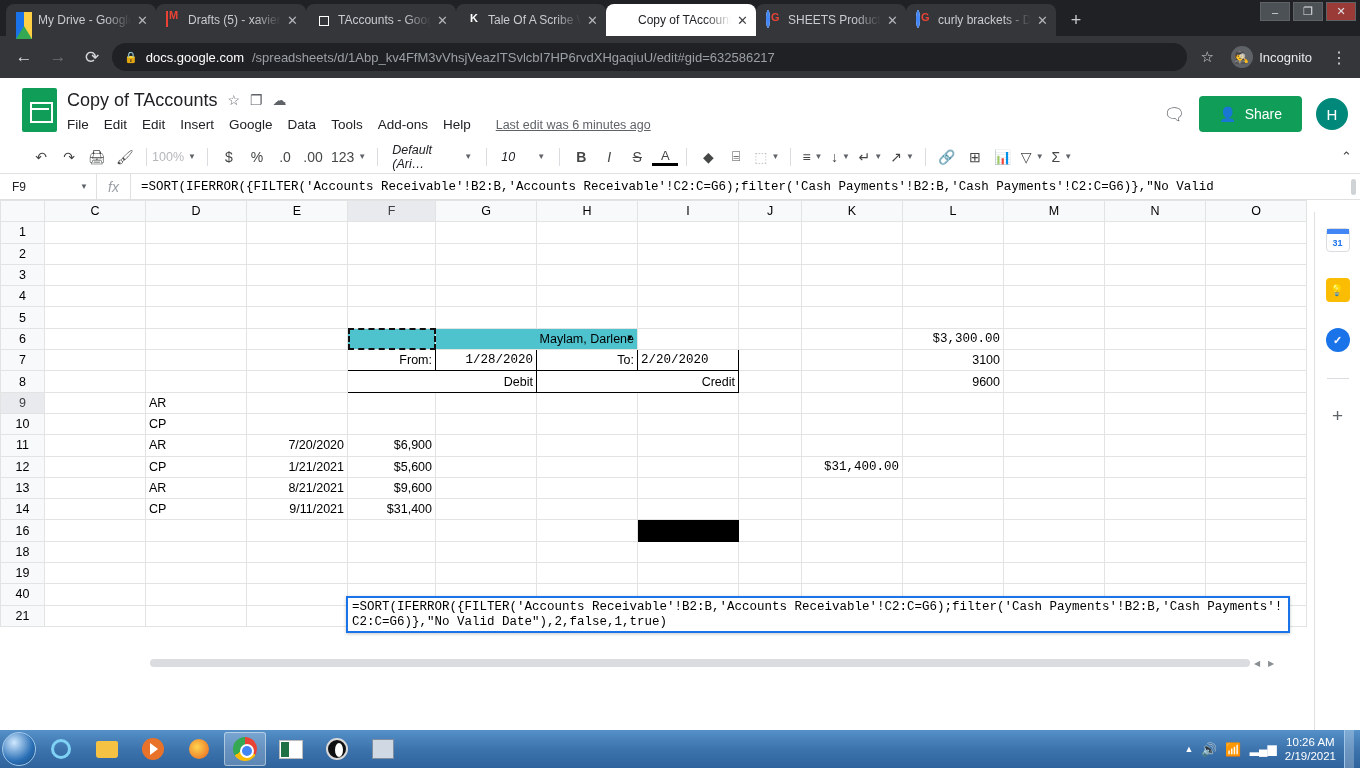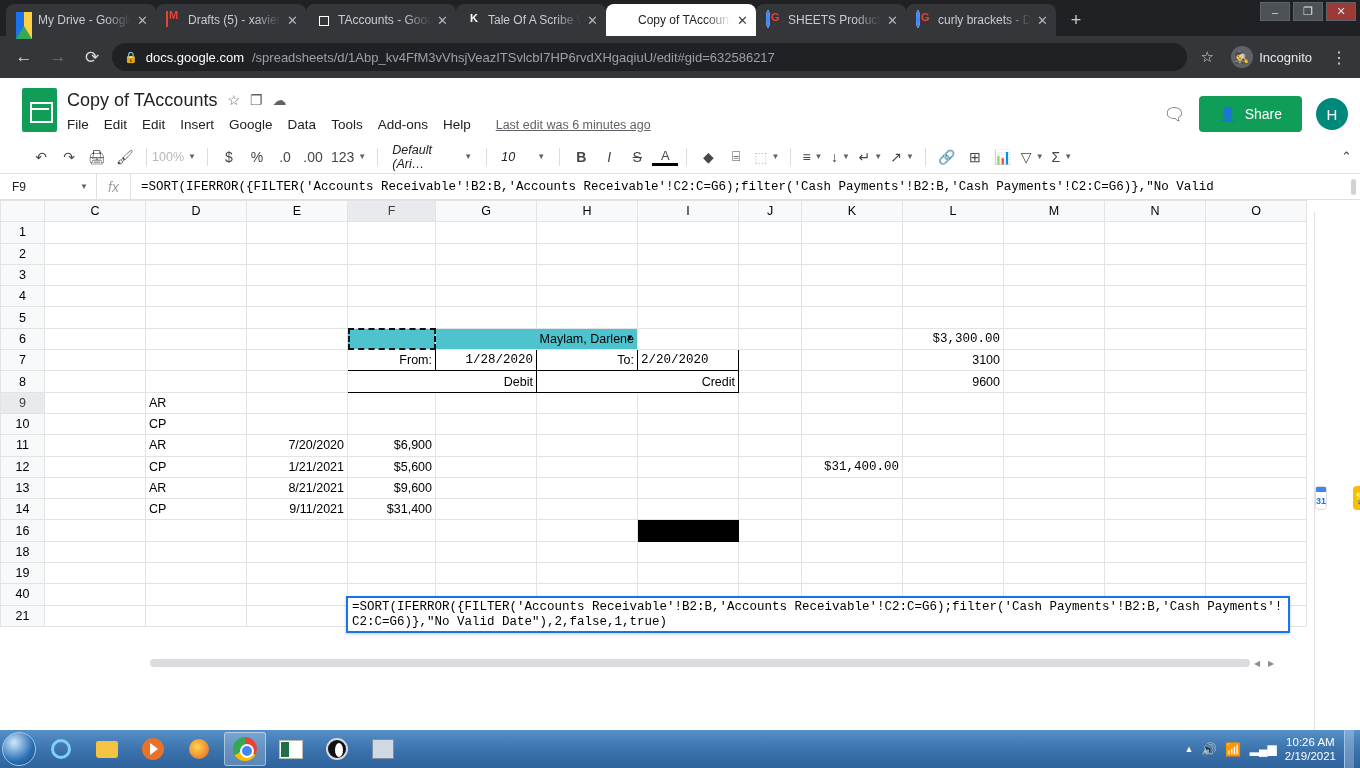--- a/index.html
+++ b/index.html
@@ -226,21 +226,21 @@
   .explore-badge {
     width: 20px; height: 22px; background: #0f9d58; border-radius: 3px 3px 8px 8px;
     color: #fff; font-size: 12px; display:flex;align-items:center;justify-content:center;
   }
   .expand-arrow { width: 36px; text-align: center; color: #5f6368; font-size: 15px; }
 
   
   .sidepanel {
     position: absolute; right: 0; top: 134px; width: 46px; height: 556px;
     background: #fff; border-left: 1px solid #e0e0e0;
-    display: flex; flex-direction: row; align-items: center; padding-top: 16px; gap: 26px;
+    display: flex; flex-direction: column; align-items: center; padding-top: 16px; gap: 26px;
   }
   .sp-ico { width: 24px; height: 24px; border-radius: 4px; display:flex;align-items:center;justify-content:center;
             font-size: 11px; color: #fff; font-weight: bold; }
   .sp-cal { background: #fff; border: 1px solid #dadce0; color: #1a73e8; position: relative; }
   .sp-cal:before { content:""; position:absolute; left:0; top:0; right:0; height:5px; background:#4285f4; }
   .sp-keep { background: #fbbc04; color: #fff; }
   .sp-tasks { background: #1a73e8; border-radius: 50%; }
   .sp-div { width: 22px; height: 1px; background: #dadce0; }
   .sp-plus { color: #5f6368; font-size: 19px; }
 

